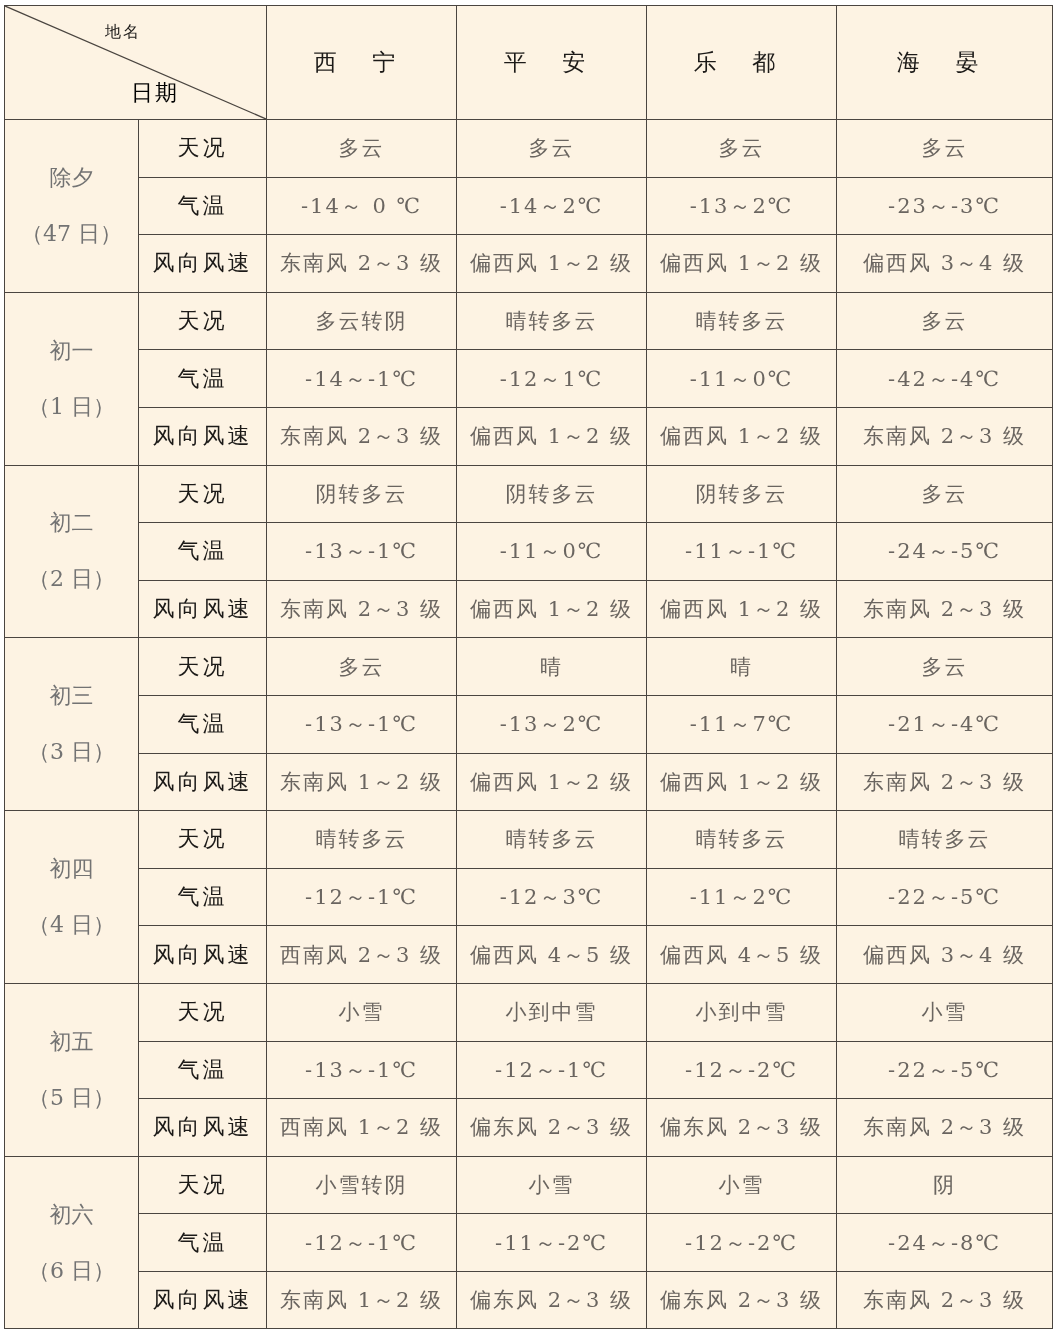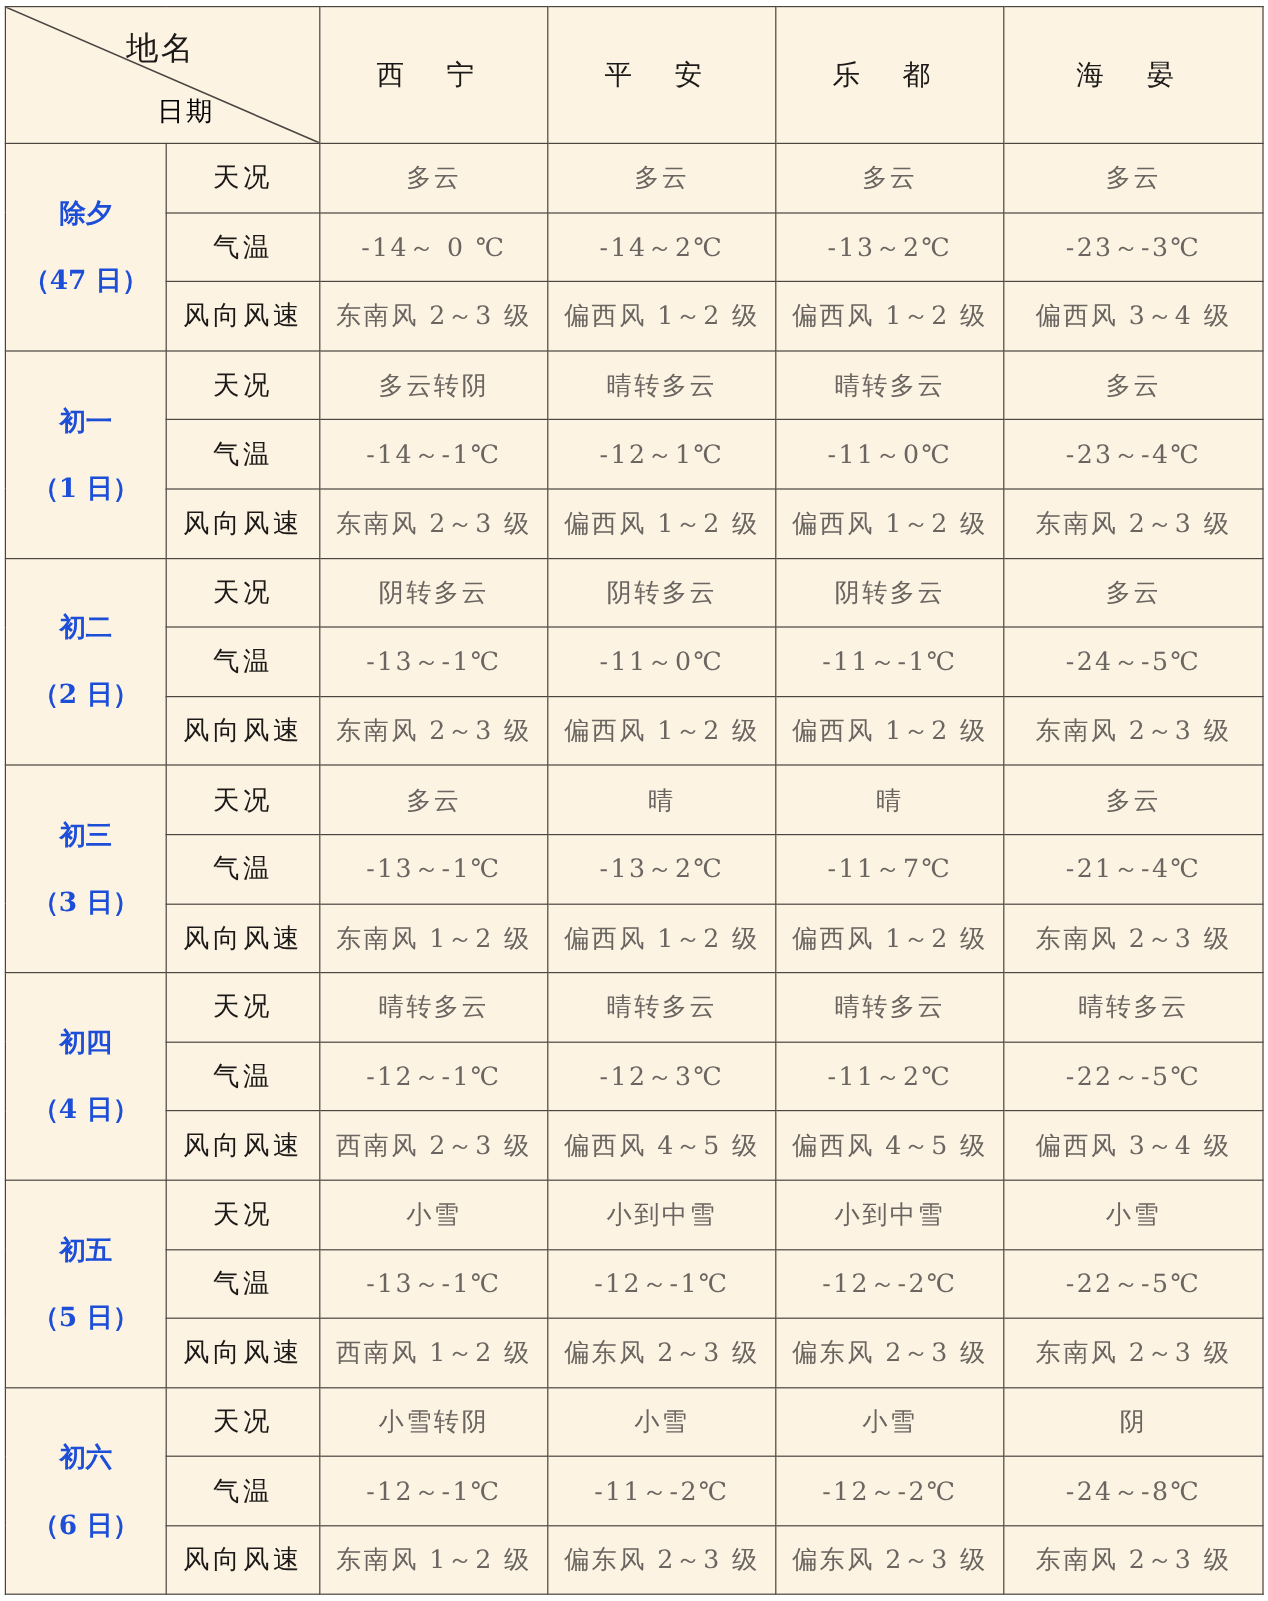--- a/index.html
+++ b/index.html
@@ -5,23 +5,23 @@
   html, body { margin: 0; padding: 0; background: #ffffff; }
   body { width: 1057px; height: 1334px; position: relative; overflow: hidden; }
   .table-wrap { position: absolute; left: 4px; top: 5px; width: 1048px; height: 1323px; background: #fdf3e3; }
   table { border-collapse: collapse; width: 1048px; height: 1323px; table-layout: fixed; background: #fdf3e3; }
   td, th { border: 1.5px solid #4a4540; text-align: center; vertical-align: middle; padding: 0; }
   th { font-family: "DejaVu Serif", "Liberation Serif", serif; font-weight: normal; font-size: 23px; color: #1c1a18; letter-spacing: 14px; }
   .hdr-row { height: 114px; }
   .sub-row { height: 57.6px; }
   .corner { position: relative; padding: 0; }
   .corner svg { position: absolute; left: 0; top: 0; width: 100%; height: 100%; }
-  .corner .top-lbl { position: absolute; left: 100px; top: 16px; font-family: Liberation Sans, sans-serif; font-size: 27px; color: #1c1a18; letter-spacing: 2px; }
+  .corner .top-lbl { position: absolute; left: 100px; top: 16px; font-family: Liberation Sans, sans-serif; font-size: 16px; color: #1c1a18; letter-spacing: 2px; }
   .corner .bot-lbl { position: absolute; left: 126px; top: 72px; font-family: "DejaVu Serif", serif; font-size: 22px; color: #000000; letter-spacing: 2px; }
-  .day-cell { font-family: "DejaVu Serif", "Liberation Serif", serif; font-size: 22px; color: #1d4ed8; line-height: 56px; font-weight: bold; }
+  .day-cell { font-family: "DejaVu Serif", "Liberation Serif", serif; font-size: 22px; color: #737373; line-height: 56px; }
   .day-cell span { display: block; }
   .attr-cell { font-family: "DejaVu Serif", "Liberation Serif", serif; font-size: 22px; color: #1c1a18; letter-spacing: 3px; margin-left: 44px; }
   .val-cell { font-family: "DejaVu Serif", "Liberation Serif", serif; font-size: 21px; color: #6a6560; letter-spacing: 2px; white-space: nowrap; }
 </style>
 </head>
 <body>
 
 <div class="table-wrap">
   <table>
     <colgroup>
@@ -80,21 +80,21 @@
           <td class="val-cell">多云转阴</td>
           <td class="val-cell">晴转多云</td>
           <td class="val-cell">晴转多云</td>
           <td class="val-cell">多云</td>
         </tr>
         <tr class="sub-row">
           <td class="attr-cell">气温</td>
           <td class="val-cell">-14～-1℃</td>
           <td class="val-cell">-12～1℃</td>
           <td class="val-cell">-11～0℃</td>
-          <td class="val-cell">-23～-4℃</td>
+          <td class="val-cell">-42～-4℃</td>
         </tr>
         <tr class="sub-row">
           <td class="attr-cell">风向风速</td>
           <td class="val-cell">东南风 2～3 级</td>
           <td class="val-cell">偏西风 1～2 级</td>
           <td class="val-cell">偏西风 1～2 级</td>
           <td class="val-cell">东南风 2～3 级</td>
         </tr>
         <tr class="sub-row">
           <td rowspan="3" class="day-cell">

